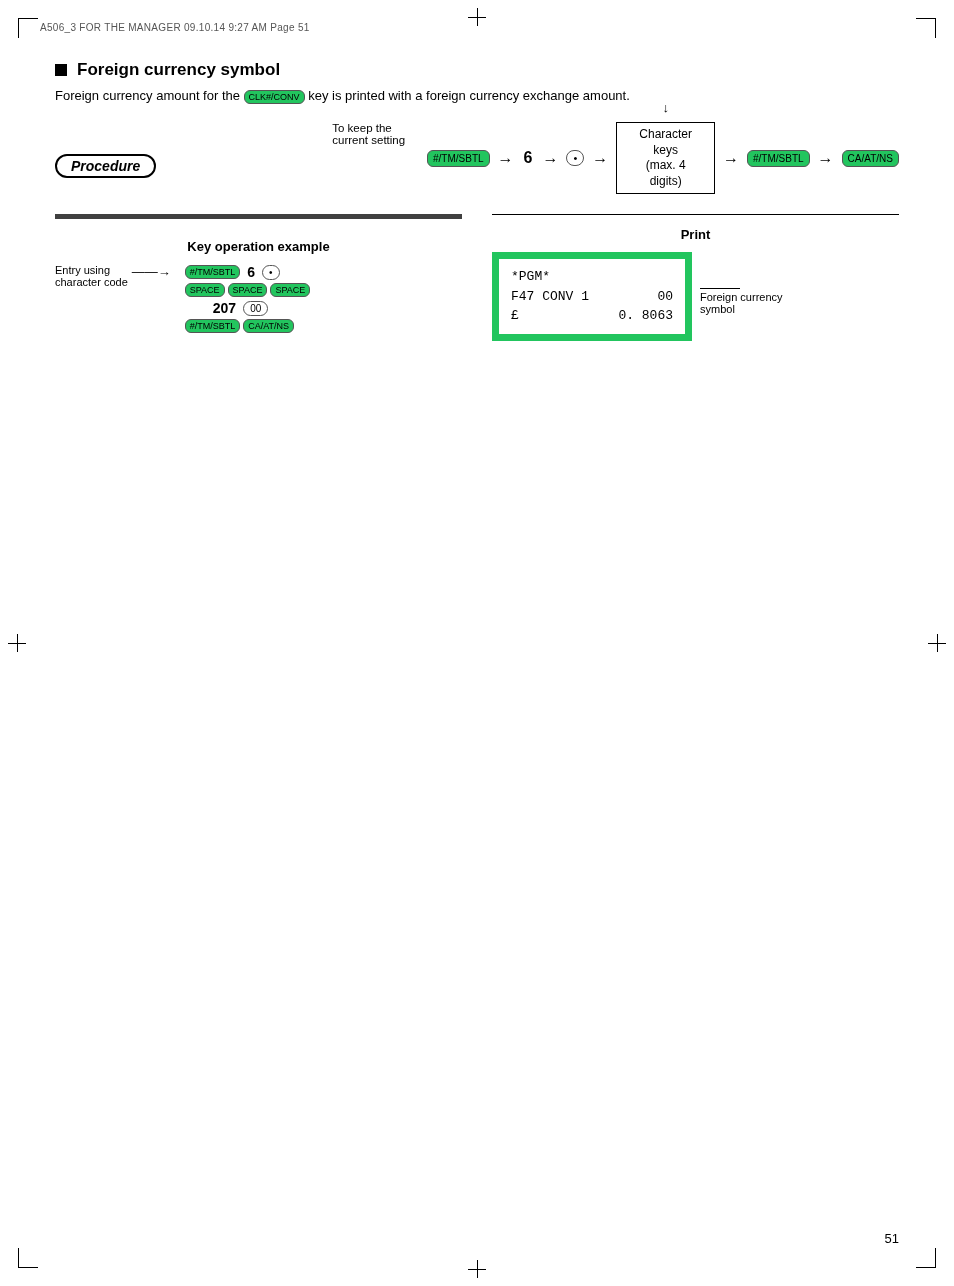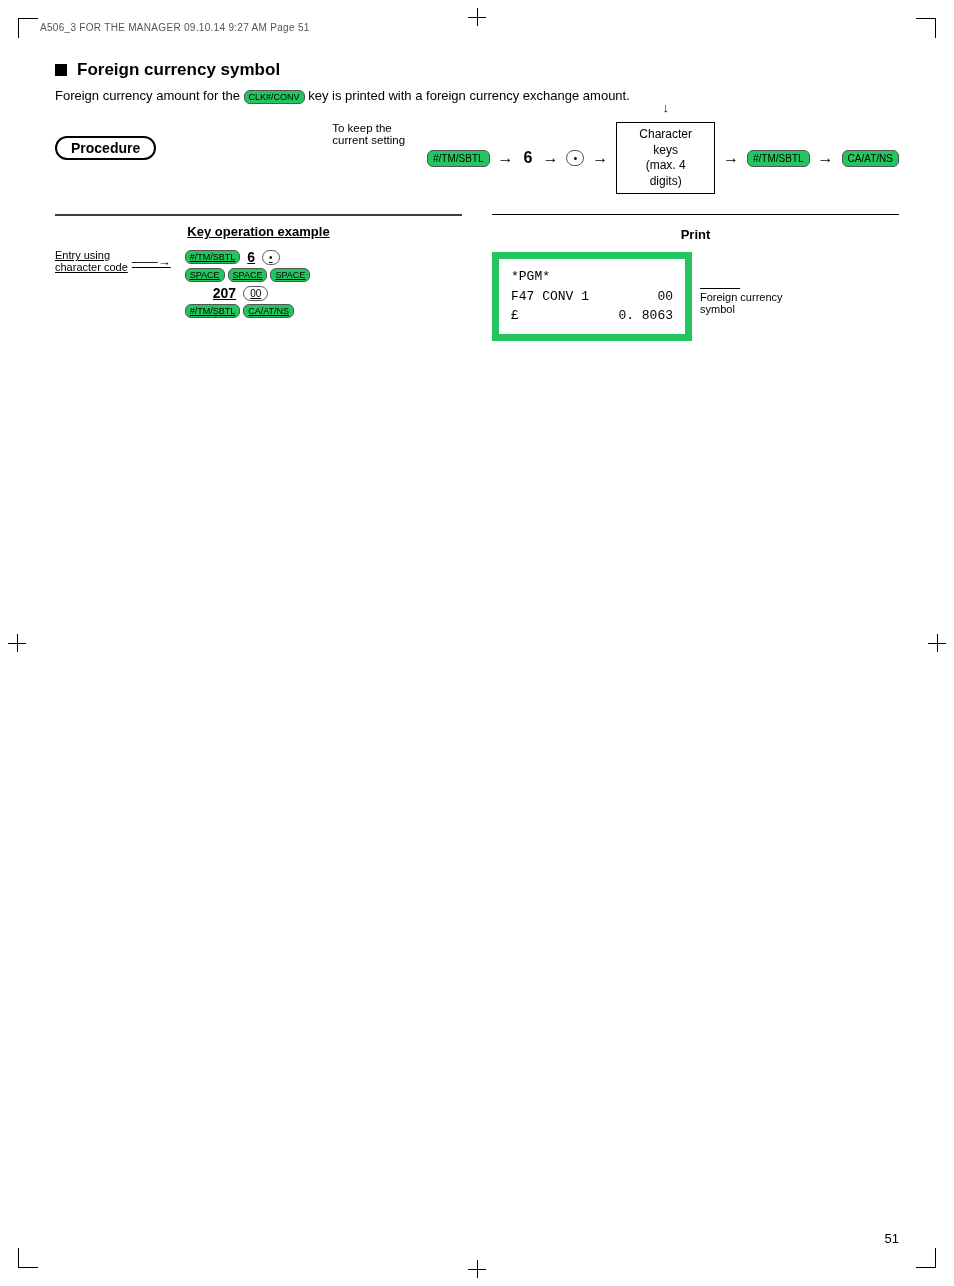--- a/index.html
+++ b/index.html
@@ -133,23 +133,22 @@
 
     
     .two-col {
       display: flex;
       gap: 30px;
       margin-top: 10px;
     }
 
     .col-left {
       flex: 1;
-      border-top: 2px solid #404040;
-      padding-top: 8px;
-      text-decoration: underline;
+      border-top: 5px solid #404040;
+      padding-top: 20px;
     }
 
     .col-right {
       flex: 1;
       border-top: 1px solid #000;
       padding-top: 12px;
     }
 
     .col-header {
       font-weight: bold;
@@ -266,21 +265,21 @@
   </div>
 
   <div class="subtitle">
     <span>Foreign currency amount for the</span>
     <span class="key" style="font-size:9px;">CLK#/CONV</span>
     <span>key is printed with a foreign currency exchange amount.</span>
   </div>
 
   <div style="display:flex; align-items:flex-start; gap:16px; margin-bottom: 20px;">
 
-    <div style="flex-shrink:0; margin-top:14px;">
+    <div style="flex-shrink:0; margin-top:32px;font-style:italic;">
       <div class="procedure-badge">Procedure</div>
     </div>
 
     <div style="flex:1; display:flex; gap:6px;">
 
       <div style="display:flex; align-items:flex-start; margin-left:160px; margin-bottom:2px;">
         <span style="font-size:11.5px;">To keep the current setting</span>
       </div>
 
       <div style="display:flex; align-items:center; gap:6px;">
@@ -305,21 +304,21 @@
         <span class="key" style="padding:2px 5px;">CA/AT/NS</span>
       </div>
     </div>
   </div>
 
   <div class="two-col">
 
     <div class="col-left">
       <div class="col-header">Key operation example</div>
       <div class="key-op-content">
-        <div class="entry-label" style="white-space:pre-line; display:flex; align-items:center; margin-top:0;">
+        <div class="entry-label" style="white-space:pre-line; display:flex; margin-top:0;">
           <span>Entry using
 character code</span>
           <span class="arrow-right">——→</span>
         </div>
         <div class="key-sequence">
 
           <div class="key-row">
             <span class="key" style="font-size:9px;">#/TM/SBTL</span>
             <span style="font-size:14px; font-weight:bold; margin:0 4px;">6</span>
             <span class="key-rounded" style="font-size:10px;">•</span>

